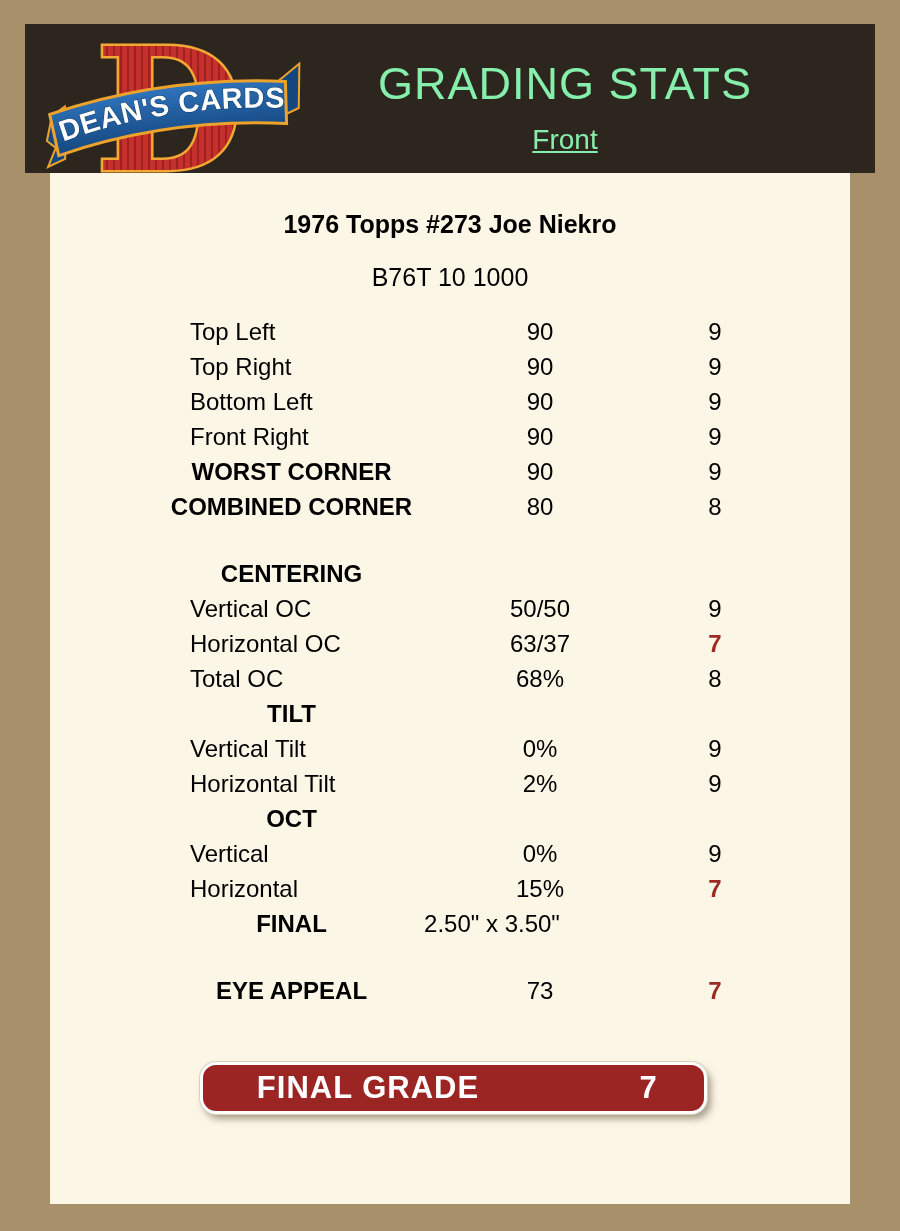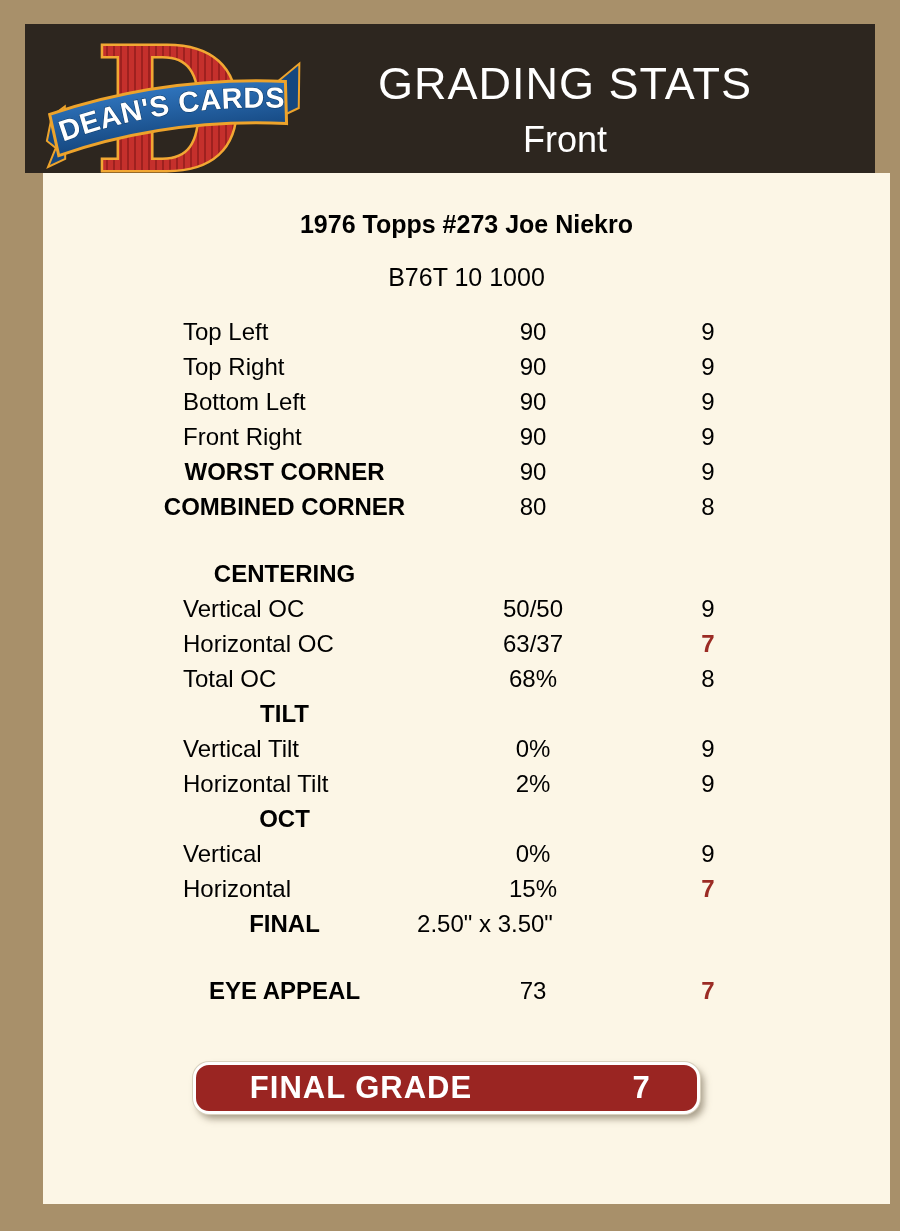--- a/index.html
+++ b/index.html
@@ -38,26 +38,26 @@
       -30px 180px, 6px 330px, -24px 520px, 2px 700px,
       -20px 930px, 828px 60px, 846px 420px, 832px 760px,
       848px 1020px, 120px 1160px, 420px 1180px, 700px 1170px, 250px -40px,
       0 0, 0 0;
   }
   .header{
     position:absolute;left:25px;top:24px;width:850px;height:149px;
     background:#2d261f;
   }
   .logo{position:absolute;left:18px;top:6px;width:270px;height:150px;}
-  .header-text{position:absolute;left:315px;top:34px;width:450px;text-align:center;color:#ffffff;}
+  .header-text{position:absolute;left:315px;top:34px;width:450px;text-align:center;color:#86efac;}
   .h-title{font-size:45px;line-height:52px;letter-spacing:1px;white-space:nowrap;}
-  .h-sub{font-size:36px;line-height:44px;margin-top:8px;}
+  .h-sub{font-size:28px;line-height:44px;margin-top:8px;text-decoration:underline;}
   .panel{
-    position:absolute;left:43px;top:173px;width:800px;height:1031px;
-    background:#fcf6e6;color:#000;padding-left:47px;
+    position:absolute;left:50px;top:173px;width:800px;height:1031px;
+    background:#fcf6e6;color:#000;
   }
   .card-head{position:absolute;top:36px;left:0;width:100%;text-align:center;}
   .card-title{font-size:25px;font-weight:bold;line-height:31px;}
   .card-code{font-size:25px;line-height:31px;margin-top:22px;}
   .gtable{position:absolute;left:103px;top:141px;width:627px;}
   .row{display:grid;grid-template-columns:277px 220px 130px;height:35px;align-items:center;font-size:24px;}
   .cell{display:block;}
   .cell.label{text-align:left;white-space:nowrap;}
   .cell.value{text-align:center;}
   .cell.grade{text-align:center;}

